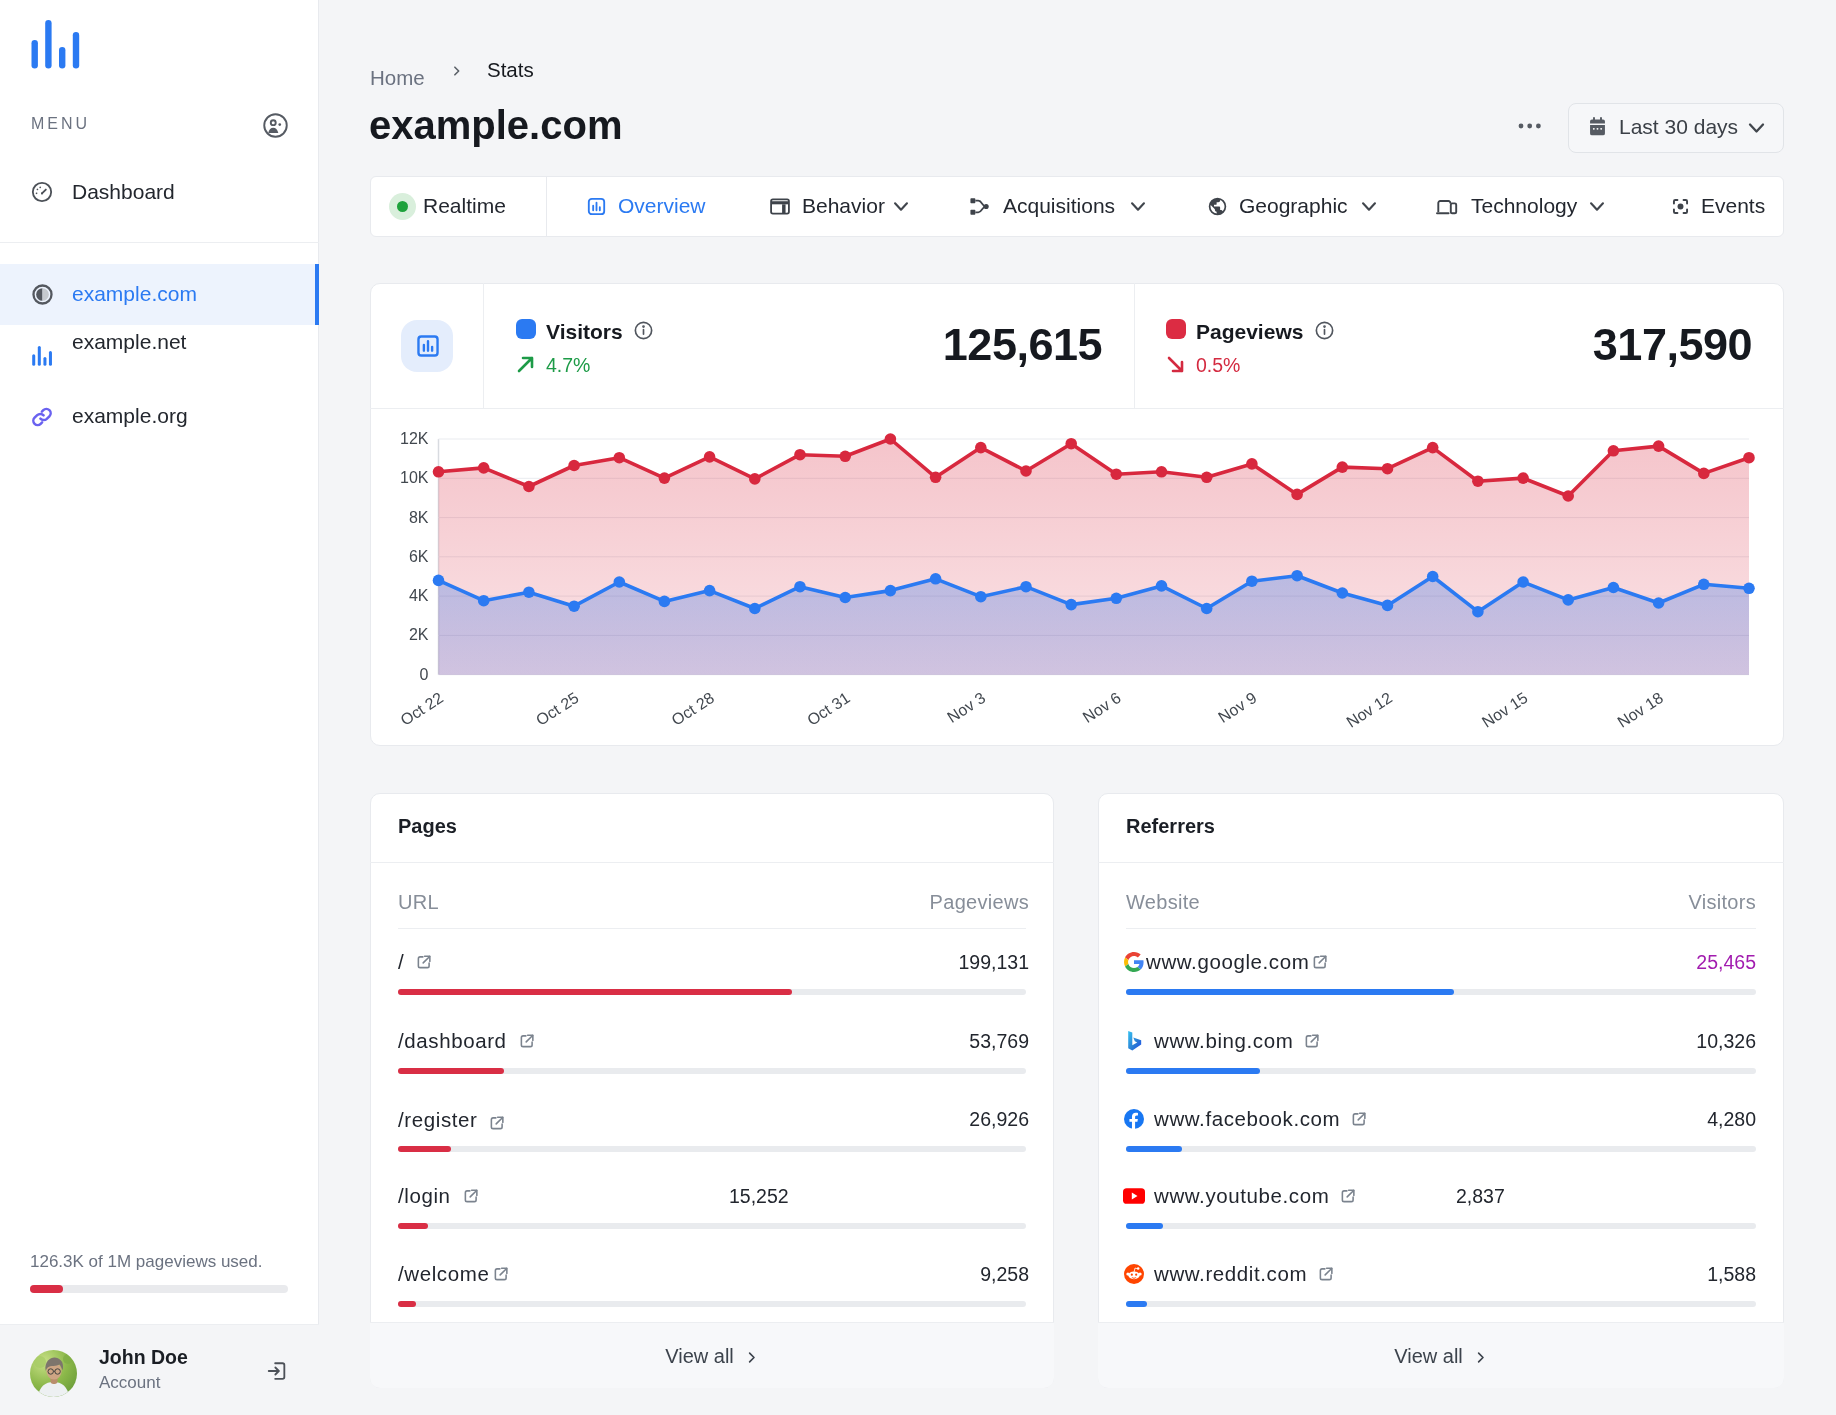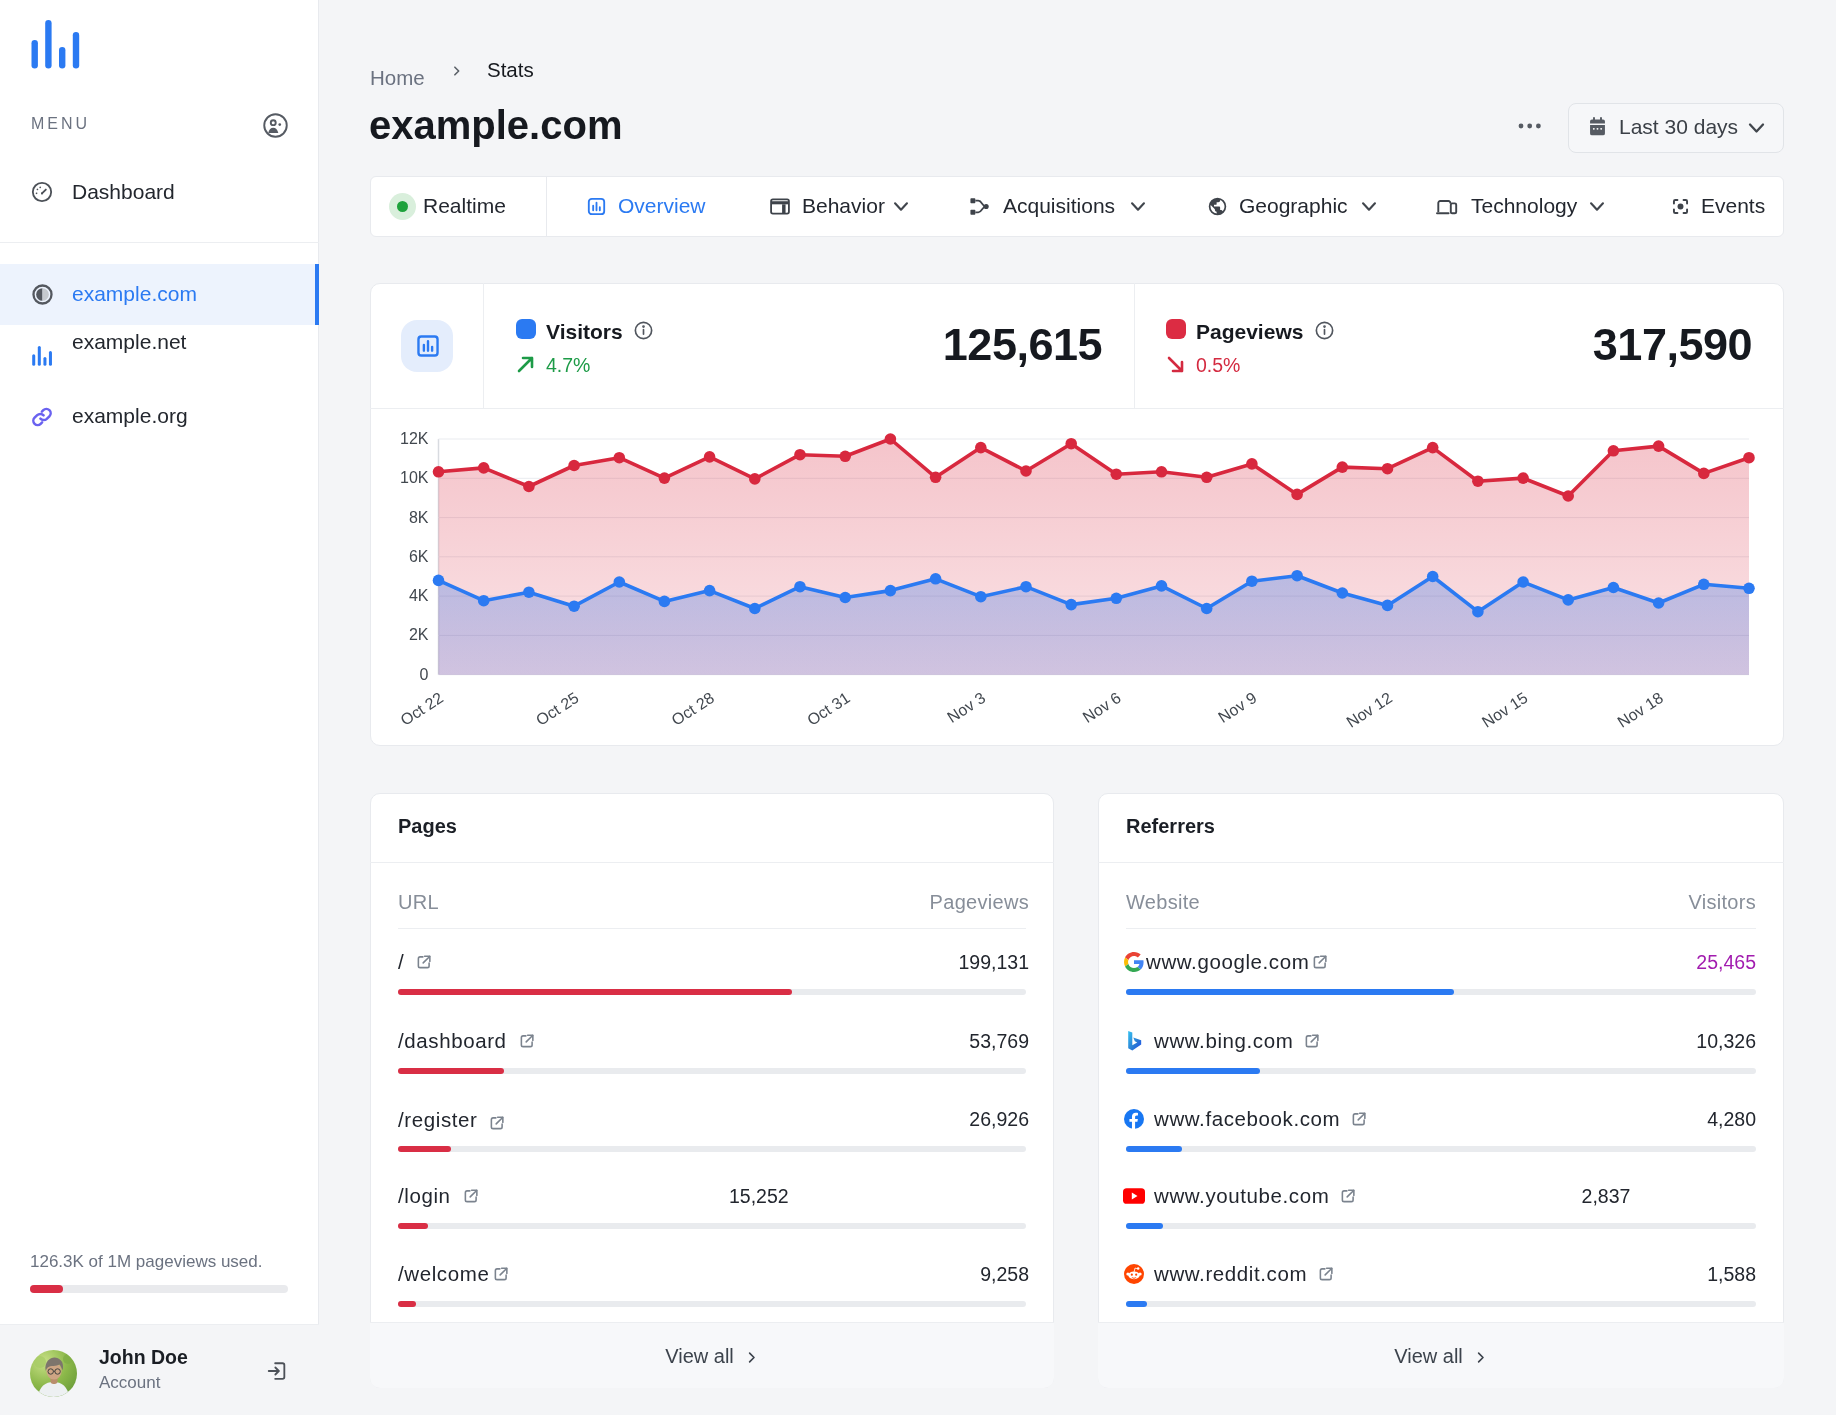--- a/index.html
+++ b/index.html
@@ -477,21 +477,21 @@
 <rect x="0" y="0" width="24" height="17" rx="4" fill="#ff0000"></rect>
 <path d="M9.6 4.8l6.2 3.7-6.2 3.7z" fill="#fff"></path>
 </svg>
       <span style="font-size:20.5px;color:#22262e;letter-spacing:0.6px">www.youtube.com</span>
       <svg style="flex:0 0 auto" width="18" height="18" viewBox="0 0 24 24" fill="none" stroke="#7b838e" stroke-width="2.1" stroke-linecap="round" stroke-linejoin="round">
         <path d="M10.5 5.2H6.8A2.3 2.3 0 0 0 4.5 7.5v9.7a2.3 2.3 0 0 0 2.3 2.3h9.7a2.3 2.3 0 0 0 2.3-2.3v-3.7"></path>
         <path d="M12.8 4.3h7v7"></path>
         <path d="M19.5 4.6l-8.6 8.6"></path>
       </svg>
     </div>
-<div class="abs" style="left:358px;top:392px;width:300px;font-size:19.5px;color:#22262e;text-align:center">2,837</div>
+<div class="abs" style="left:358px;top:392px;width:300px;font-size:19.5px;color:#22262e;text-align:left">2,837</div>
 <div class="track" style="left:28px;top:430px;width:630px"></div>
 <div class="fill" style="left:28px;top:430px;width:37px;background:#2b7af2"></div>
 <div class="abs" style="left:26px;top:468px;height:26px;display:flex;align-items:center;gap:10px">
       <svg style="flex:0 0 auto" width="20" height="20" viewBox="0 0 24 24">
 <circle cx="12" cy="12" r="12" fill="#ff4500"></circle>
 <g fill="#fff">
 <ellipse cx="12" cy="13.6" rx="6.8" ry="4.6"></ellipse>
 <circle cx="4.7" cy="12" r="1.9"></circle>
           <circle cx="19.3" cy="12" r="1.9"></circle>
 <circle cx="17" cy="5.4" r="1.5"></circle>

